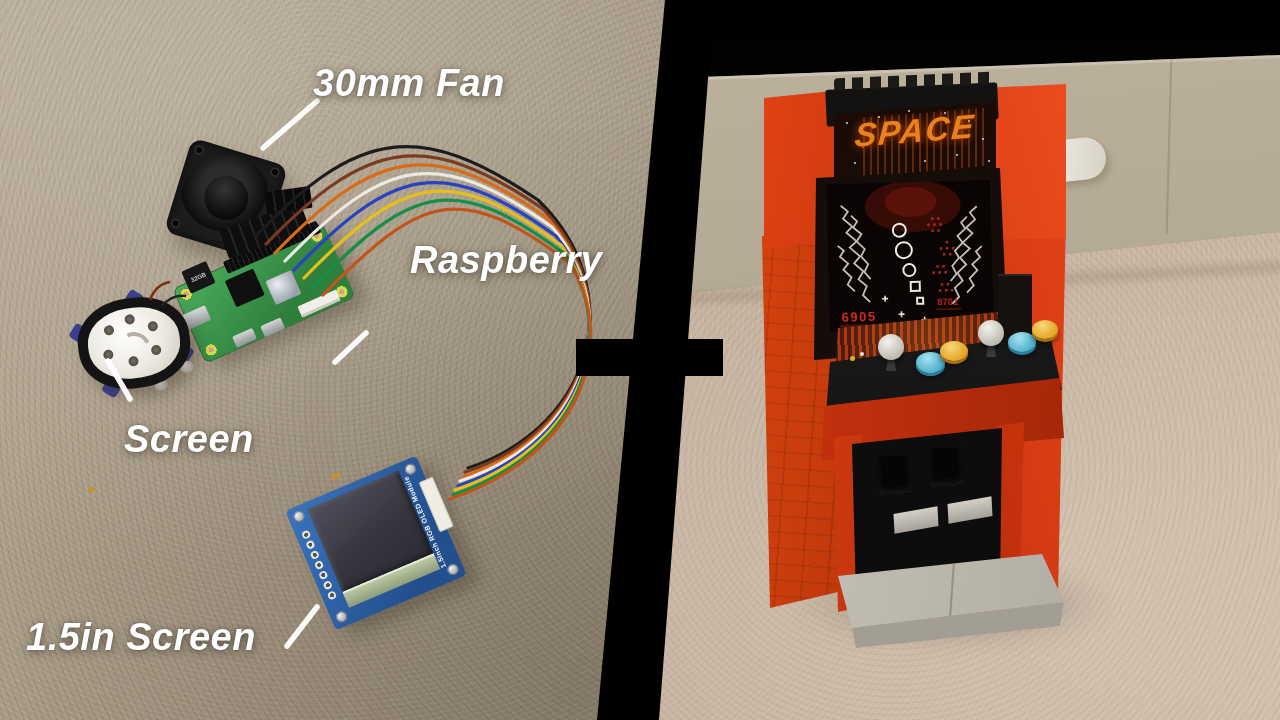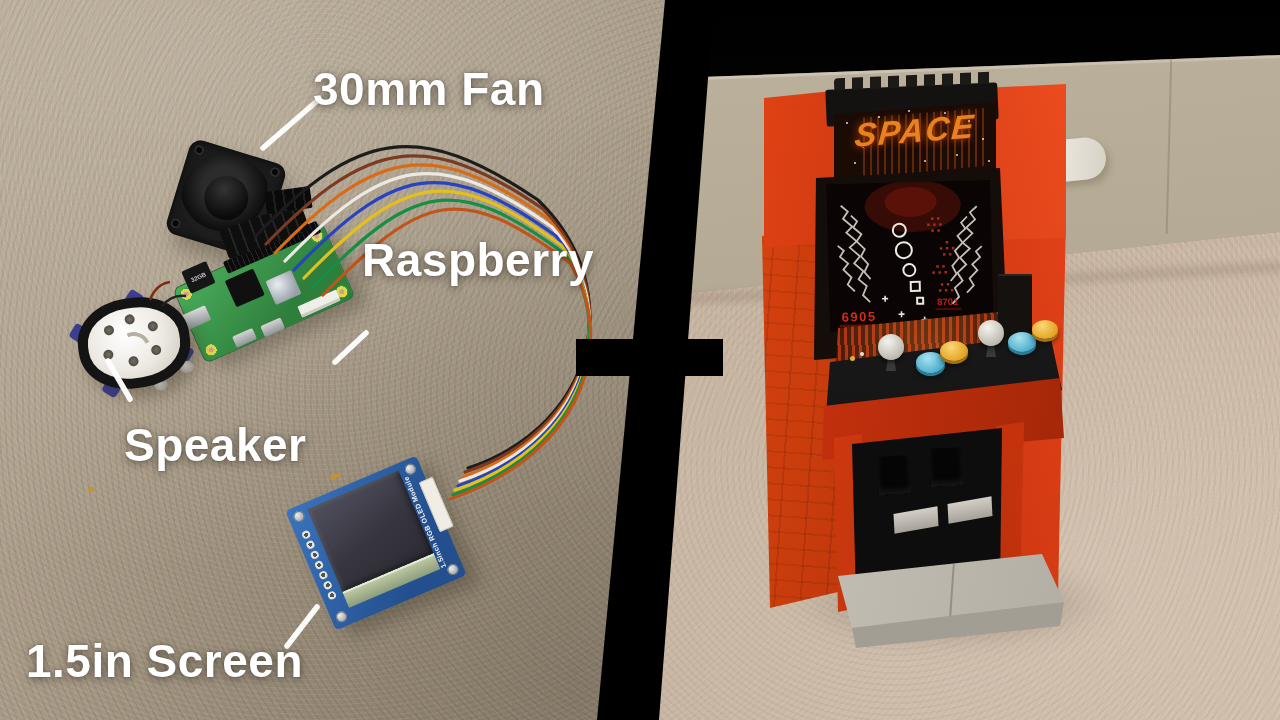--- a/index.html
+++ b/index.html
@@ -80,23 +80,23 @@
   .oled-pin{position:absolute;left:6px;width:8px;height:8px;border-radius:50%;
       background:radial-gradient(circle,#55534e 0 2px,#e3e3df 2px 4px);}
   .oled-sidetext{position:absolute;right:-41px;top:50%;width:118px;text-align:center;
       transform:translateY(-50%) rotate(-90deg);font-size:7px;font-weight:bold;color:#f2f4f8;letter-spacing:.4px;}
   .oled-conn{position:absolute;right:-7px;top:26px;width:15px;height:54px;background:#efede4;border-radius:2px;
       box-shadow:inset 0 0 0 1px #c9c6ba;}
 
   .crumb{position:absolute;background:#c8922a;border-radius:2px;}
 
   
-  .label{position:absolute;color:#fff;font-weight:bold;font-size:46px;letter-spacing:.5px;
-      text-shadow:0 2px 9px rgba(30,24,16,.55), 0 0 2px rgba(0,0,0,.3);white-space:nowrap;}
-  .lbl-pi{line-height:49px;}
+  .label{position:absolute;color:#fff;font-weight:bold;font-size:38px;letter-spacing:.5px;
+      text-shadow:0 2px 9px rgba(30,24,16,.55), 0 0 2px rgba(0,0,0,.3);white-space:nowrap;font-style:italic;}
+  .lbl-pi{line-height:49px;margin-left:48px;}
 
   
   .photo-right{position:absolute;inset:0;clip-path:polygon(688px 0,1280px 0,1280px 720px,627px 720px);}
   .rp-black-band{position:absolute;inset:0;clip-path:polygon(649px 0,1280px 0,1280px 55px,649px 79px);
       background:linear-gradient(#000,#16130f);}
   .rp-wall-line{position:absolute;inset:0;clip-path:polygon(649px 79px,1280px 55px,1280px 60px,649px 84px);
       background:#d9d2c1;opacity:.75;}
   .rp-wall{position:absolute;inset:0;clip-path:polygon(649px 82px,1280px 58px,1280px 232px,649px 297px);
       background:linear-gradient(175deg,#bdb39e,#a89e88);}
   .rp-wall-seam{left:1168px;top:56px;width:2px;height:178px;background:rgba(60,50,35,.18);transform:rotate(1.5deg);}
@@ -271,22 +271,22 @@
         <line x1="366" y1="333" x2="335" y2="362"></line>
         <line x1="108" y1="361" x2="130" y2="399"></line>
         <line x1="287" y1="646" x2="317" y2="607"></line>
       </g>
     </svg>
 
     <div class="label" style="left:313px;top:62px">30mm Fan</div>
     <div class="label lbl-pi" style="left:362px;top:236px">
       <div>Raspberry</div>
     </div>
-    <div class="label" style="left:124px;top:418px">Speaker</div>
-    <div class="label" style="left:26px;top:634px">1.5in Screen</div>
+    <div class="label" style="left:124px;top:418px">Screen</div>
+    <div class="label" style="left:26px;top:616px">1.5in Screen</div>
   </div>
 
   <div class="photo-right">
     <div class="rp-black-band"></div>
     <div class="rp-wall-line"></div>
     <div class="rp-wall"></div>
     <div class="abs rp-wall-seam"></div>
     <div class="rp-carpet"></div>
     <div class="abs rp-boundary-shadow"></div>
     <div class="abs door-stop"></div>

